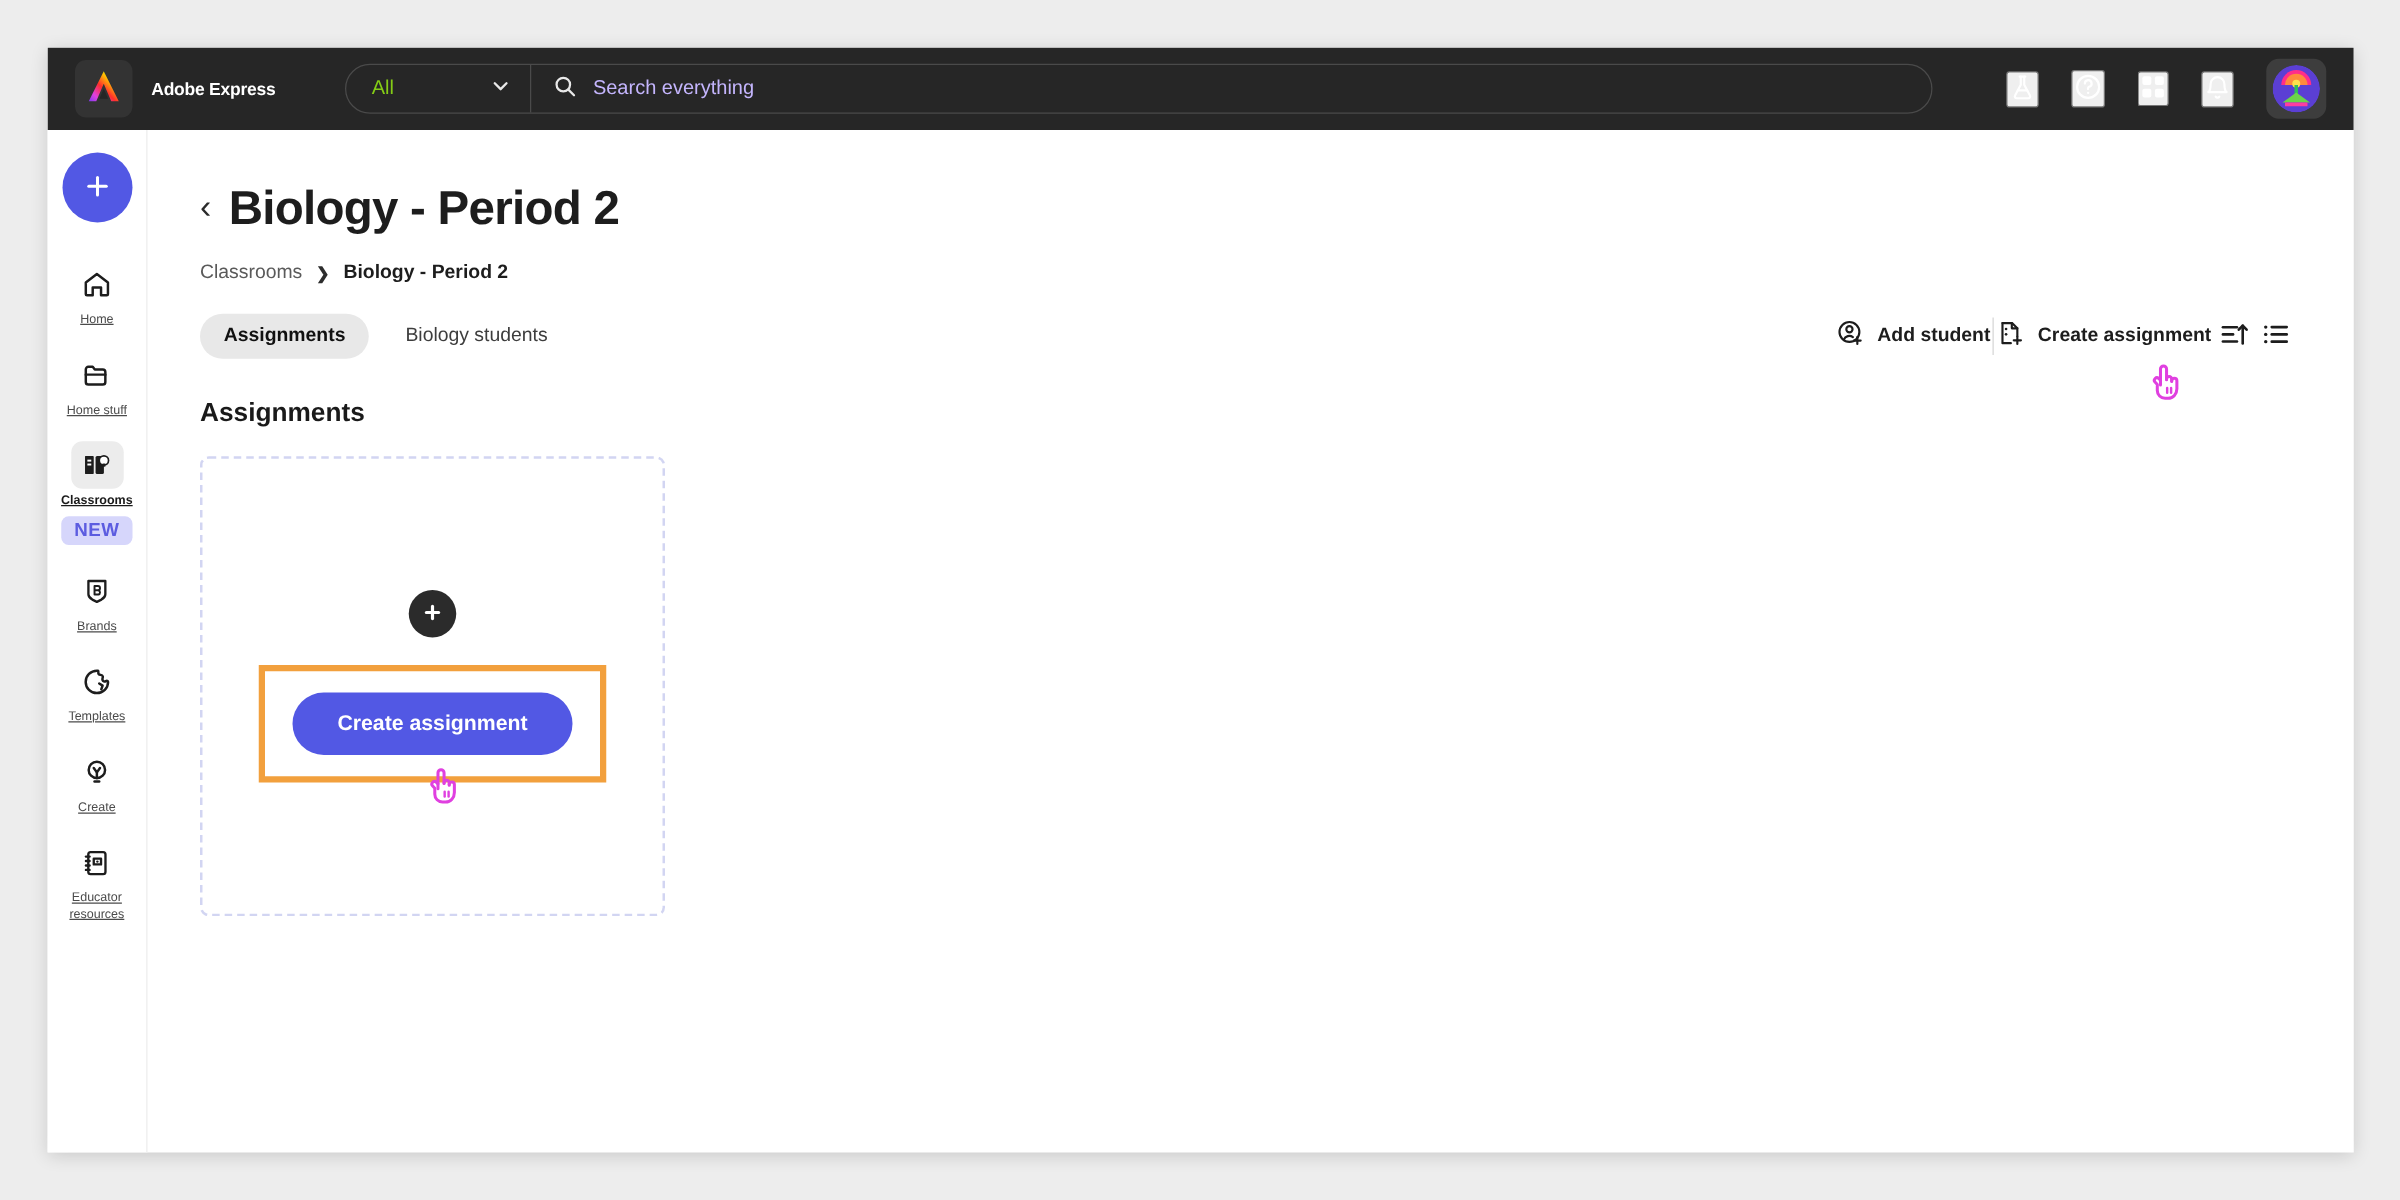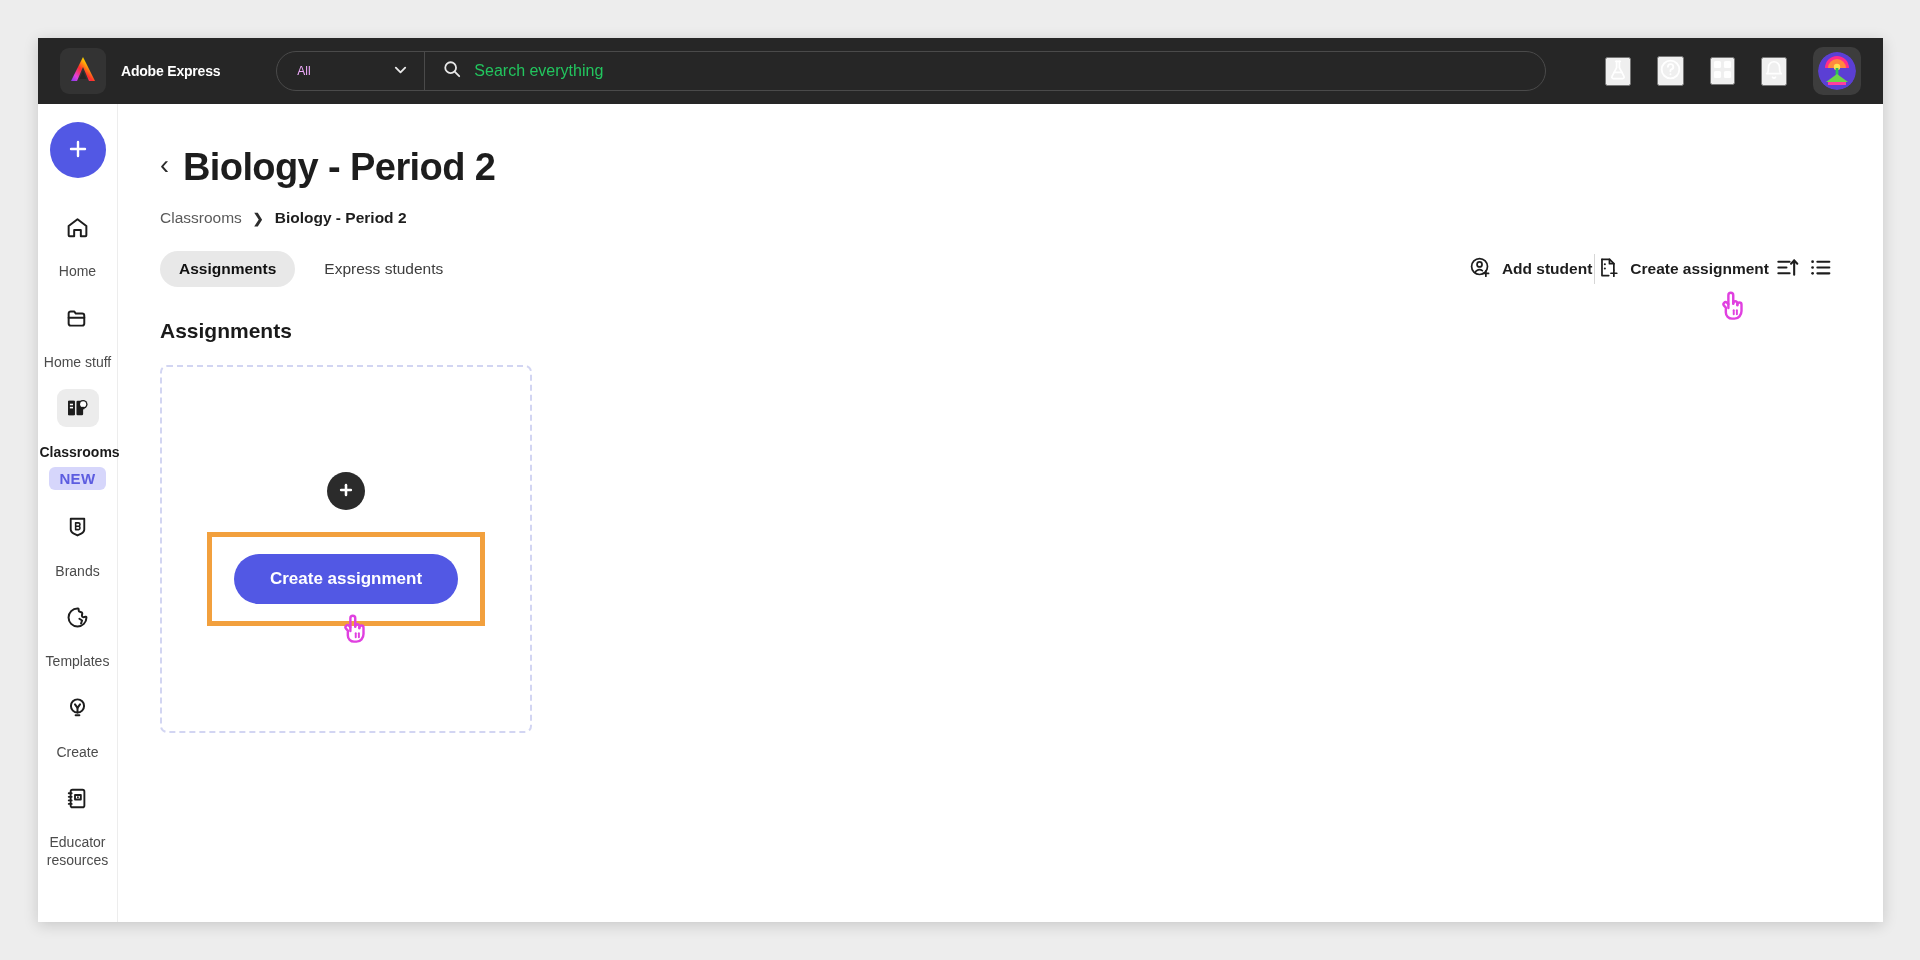--- a/index.html
+++ b/index.html
@@ -63,34 +63,34 @@
     display: flex;
     align-items: center;
     justify-content: space-between;
     width: 148px;
     height: 100%;
     padding: 0 16px 0 20px;
     border-right: 1px solid #4a4a4a;
     cursor: pointer;
   }
   .scope-select .scope-label {
-    color: #f0abfc;
-    font-size: 12px;
+    color: #84cc16;
+    font-size: 16px;
   }
   .search-area {
     display: flex;
     align-items: center;
     flex: 1;
     height: 100%;
     padding-left: 18px;
     gap: 13px;
     cursor: text;
   }
   .search-placeholder {
-    color: #22c55e;
+    color: #c4b5fd;
     font-size: 16px;
   }
 
   .topbar-actions {
     display: flex;
     align-items: center;
     gap: 26px;
     margin-left: auto;
     margin-right: 8px;
   }
@@ -141,26 +141,27 @@
     cursor: pointer;
     text-decoration: none;
   }
   .nav-icon-wrap {
     width: 42px; height: 38px;
     border-radius: 9px;
     display: flex; align-items: center; justify-content: center;
   }
   .nav-item.active .nav-icon-wrap { background: #ececec; }
   .nav-label {
-    font-size: 14px;
+    font-size: 10px;
     color: #4b4b4b;
-    margin-top: 17px;
+    margin-top: 4px;
     text-align: center;
     line-height: 1.25;
     max-width: 76px;
+    text-decoration: underline;
   }
   .nav-item.active .nav-label { color: #1a1a1a; font-weight: bold; }
   .new-badge {
     margin-top: 5px;
     background: #d6d6fb;
     color: #5c5ce0;
     font-size: 15px;
     font-weight: bold;
     border-radius: 6px;
     padding: 3px 10px;
@@ -519,21 +520,21 @@
 
       <div class="breadcrumb">
         <span class="crumb-link">Classrooms</span>
         <span class="crumb-sep">❯</span>
         <span class="crumb-current">Biology - Period 2</span>
       </div>
 
       <div class="toolbar-row">
         <div class="tabs">
           <button class="tab active">Assignments</button>
-          <button class="tab">Express students</button>
+          <button class="tab">Biology students</button>
         </div>
 
         <div class="toolbar-right">
 
           <button class="tool-btn">
             <span>
               <svg width="23" height="23" viewBox="0 0 24 24" fill="none" stroke="#1d1d1d" stroke-width="1.8" stroke-linecap="round" stroke-linejoin="round">
                 <circle cx="11" cy="11" r="8.3"></circle>
                 <circle cx="11" cy="8.8" r="2.6"></circle>
                 <path d="M6.3 17.4a5 5 0 0 1 7.6-2.1"></path>

